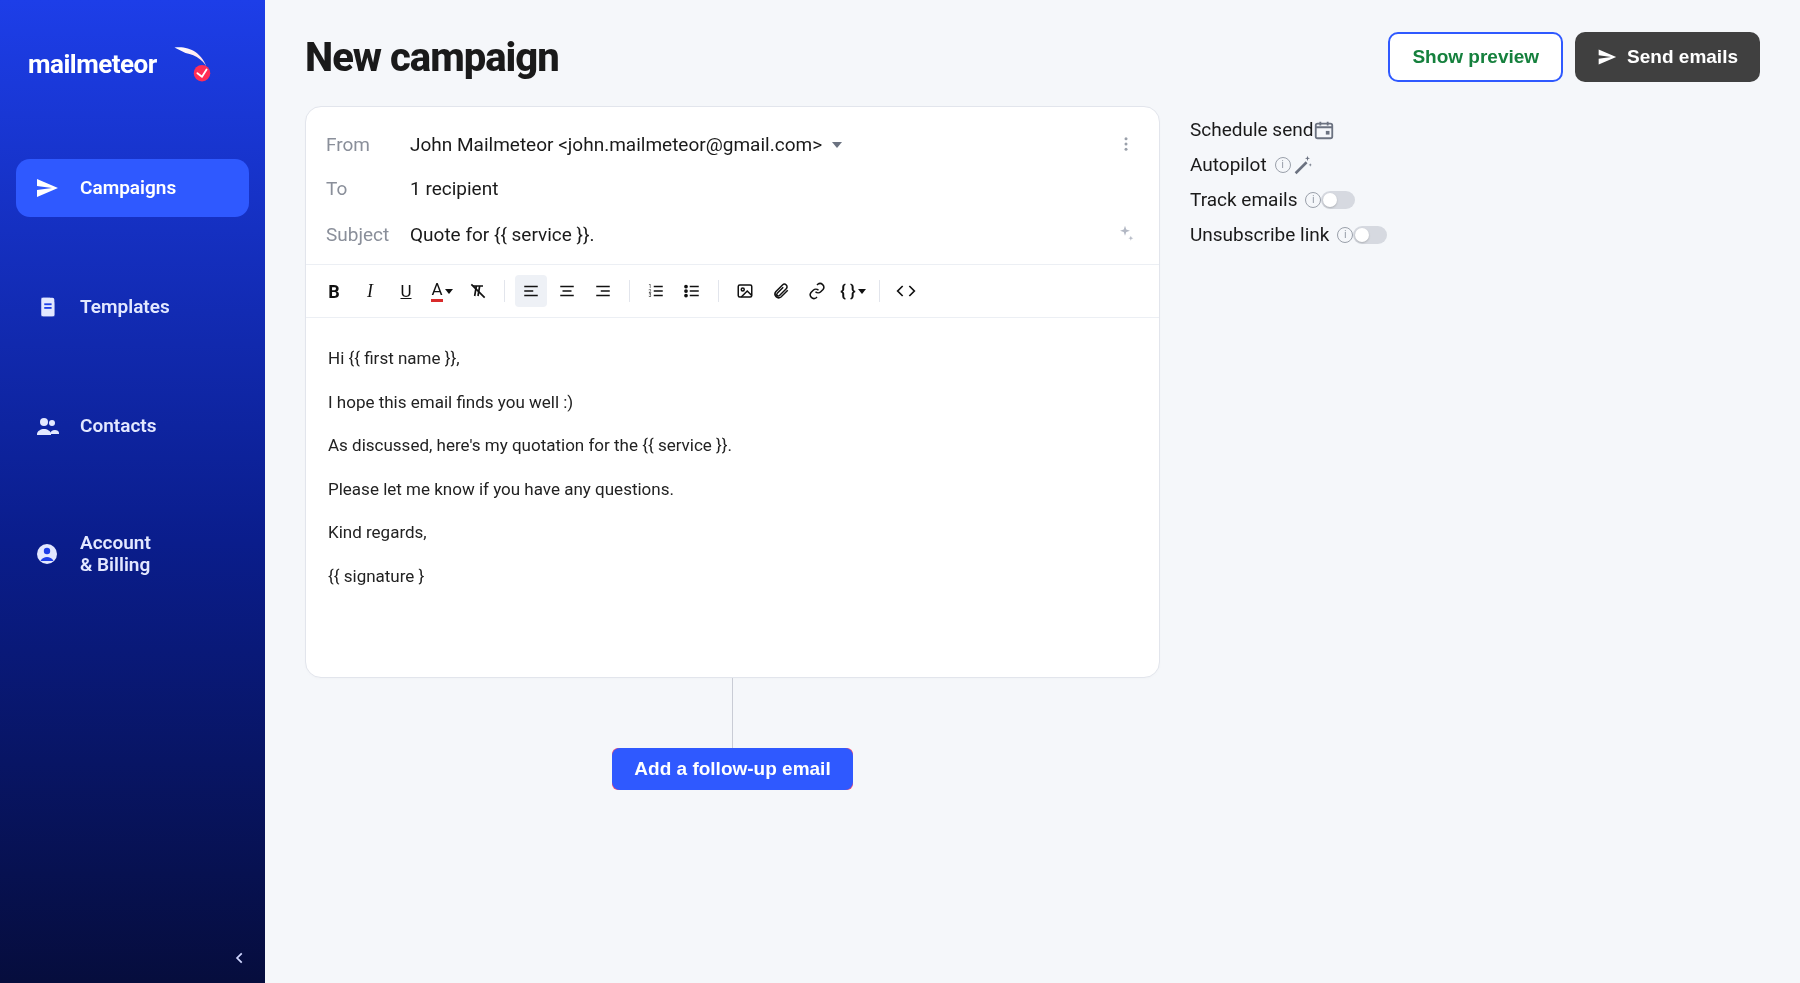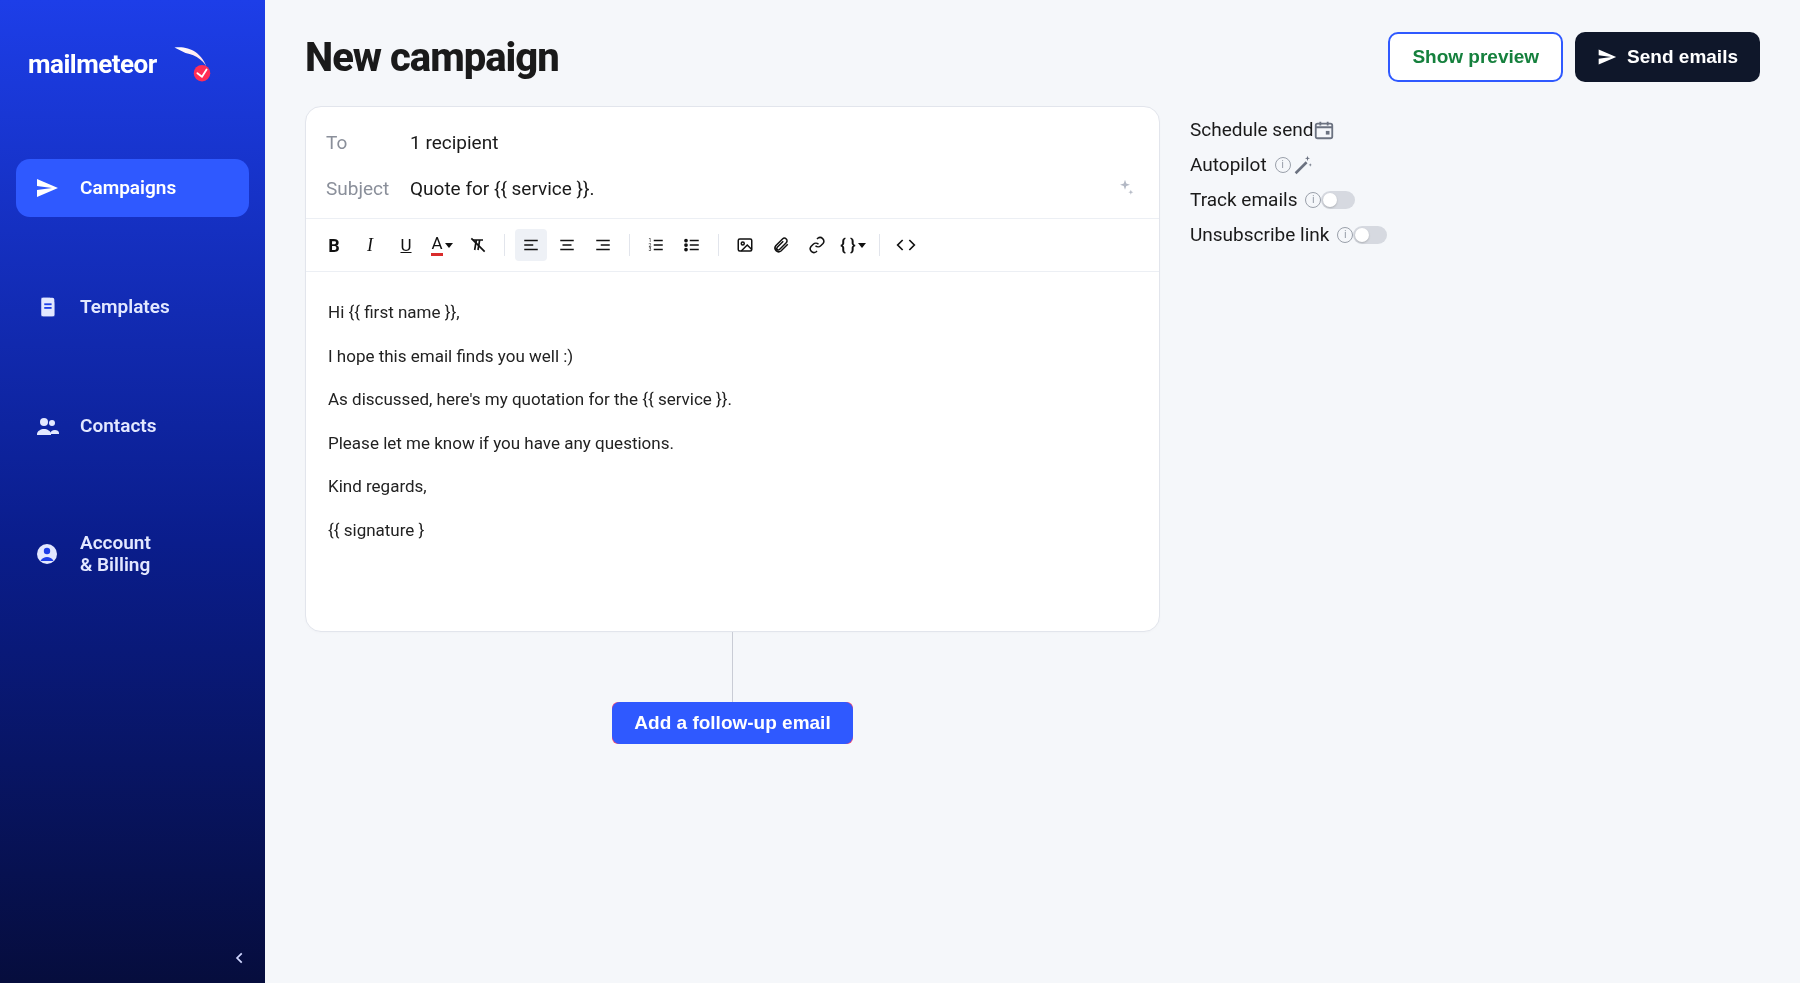--- a/index.html
+++ b/index.html
@@ -32,21 +32,21 @@
   .nav-item .label2 { line-height: 1.15; }
   .collapse-btn { position: absolute; bottom: 18px; right: 18px; color: #cfd6ff; font-size: 18px; cursor: pointer; }
 
   
   .main { flex: 1; display: flex; flex-direction: column; padding: 32px 40px 40px 40px; overflow: auto; }
   .header-row { display: flex; align-items: center; justify-content: space-between; margin-bottom: 24px; }
   .page-title { font-size: 40px; font-weight: 800; letter-spacing: -1px; }
   .header-actions { display: flex; gap: 12px; }
   .btn { border-radius: 10px; padding: 12px 22px; font-size: 19px; font-weight: 700; cursor: pointer; border: none; display: inline-flex; align-items: center; gap: 10px; }
   .btn-outline { background: #fff; color: #15803d; border: 2px solid #2f59ff; }
-  .btn-primary { background: #0f172a; color: #fff; }
+  .btn-primary { background: #404040; color: #fff; }
   .btn-primary .send-ic { display: inline-flex; }
 
   .content-row { display: flex; gap: 30px; align-items: flex-start; }
 
   
   .editor-card {
     background: #fff; border: 1px solid #e2e5ec; border-radius: 16px;
     width: 855px; flex: 0 0 auto;
     box-shadow: 0 1px 3px rgba(0,0,0,0.02);
   }
@@ -178,20 +178,31 @@
         <span>Send emails</span>
       </button>
     </div>
   </div>
 
   <div class="content-row">
     <div>
       <div class="editor-card">
         <div class="fields">
 
+          <div class="field-row">
+            <span class="field-label">From</span>
+            <span class="field-value with-caret">John Mailmeteor &lt;john.mailmeteor@gmail.com&gt;</span>
+            <span class="row-menu">
+              <svg width="18" height="18" viewBox="0 0 24 24" fill="#9aa0aa">
+                  <circle cx="12" cy="5" r="2"></circle>
+                  <circle cx="12" cy="12" r="2"></circle>
+                  <circle cx="12" cy="19" r="2"></circle>
+                </svg>
+            </span>
+          </div>
 
           <div class="field-row">
             <span class="field-label">To</span>
             <span class="field-value">1 recipient</span>
           </div>
 
           <div class="field-row">
             <span class="field-label">Subject</span>
             <span class="field-value">Quote for {{ service }}.</span>
             <span class="row-ai">

